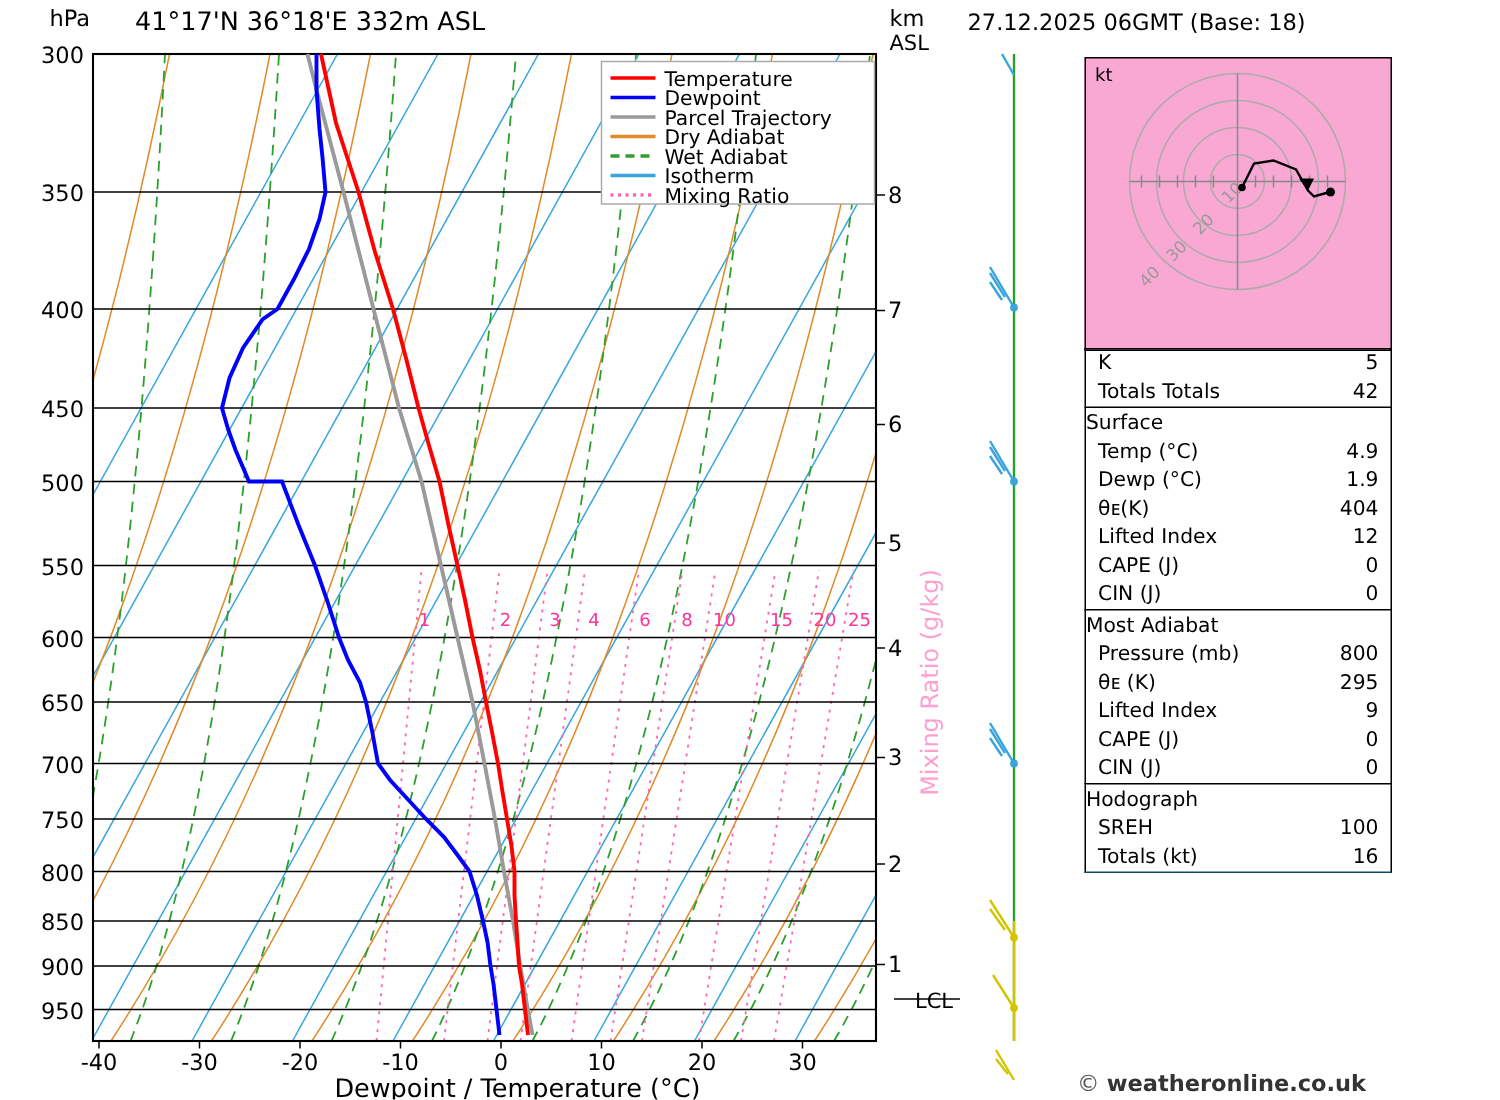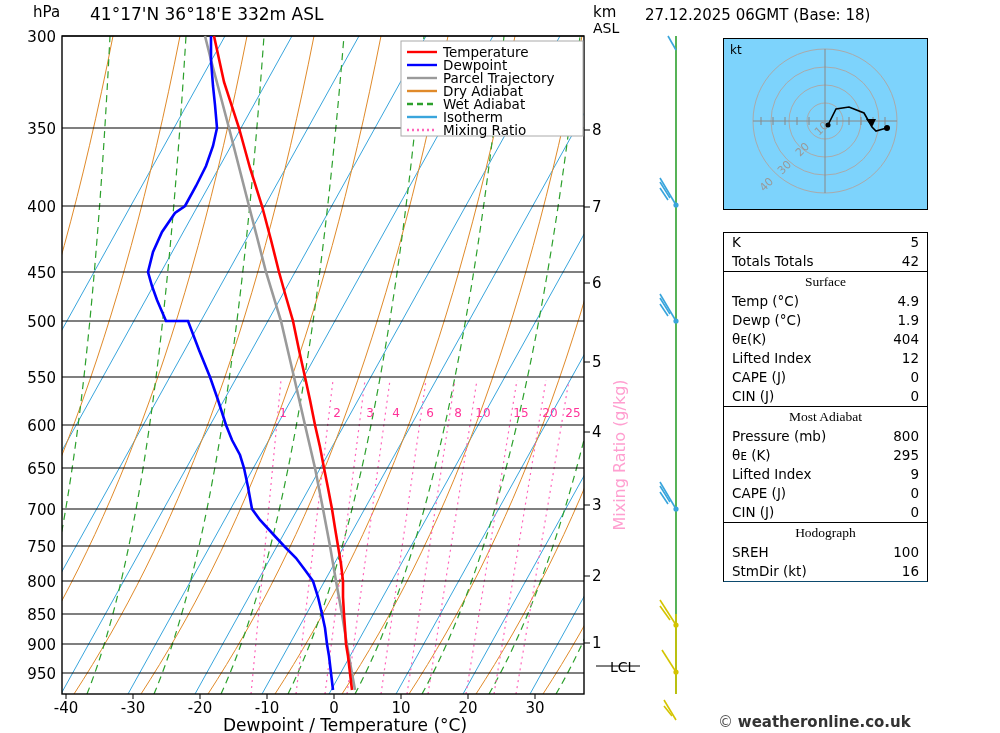--- a/index.html
+++ b/index.html
@@ -8,23 +8,23 @@
   svg{display:block;}
   text{font-family:"DejaVu Sans",sans-serif;}
 
   
   #info-panel{left:723px;top:232px;width:205px;}
   .info-box{border:1px solid #000;border-bottom:none;box-sizing:border-box;}
   .info-box:last-child{border-bottom:1px solid #0c4a6e;}
   .info-row{display:flex;justify-content:space-between;padding:1px 8px 1px 8px;font-size:13.5px;color:#000;line-height:17px;}
   .info-row .k{white-space:nowrap;}
   .info-row .v{white-space:nowrap;}
-  .info-head{text-align:center;font-size:13.5px;line-height:18px;padding:1px 0;font-family:Liberation Serif, serif;}
-
-  #hodo-box{left:723px;top:38px;width:205px;height:172px;border:1px solid #000;box-sizing:border-box;background:#7dd3fc;}
+  .info-head{font-size:13.5px;line-height:18px;padding:1px 0;}
+
+  #hodo-box{left:723px;top:38px;width:205px;height:196px;border:1px solid #000;box-sizing:border-box;background:#f9a8d4;}
   #title-right{left:645px;top:6px;font-size:15px;color:#000;white-space:nowrap;}
   #copyright{left:718px;top:713px;font-size:15px;color:#555;white-space:nowrap;}
   .cmark{font-size:15px;}
 </style>
 </head>
 <body>
 
 <div class="abs" style="left:0;top:0;width:720px;height:733px;">
 <svg width="720" height="733" viewBox="0 0 720 733">
   <defs>
@@ -359,21 +359,21 @@
       </div>
   </div>
 
   <div class="info-box">
     <div class="info-head">Hodograph</div>
     <div class="info-row">
         <span class="k">SREH</span>
         <span class="v">100</span>
       </div>
     <div class="info-row">
-        <span class="k">StmDir (kt)</span>
+        <span class="k">Totals (kt)</span>
         <span class="v">16</span>
       </div>
   </div>
 
 </div>
 
 <div class="abs" id="copyright">
   <span class="cmark">©</span>
   <span style="color:#333;font-weight:bold;">weatheronline.co.uk</span>
 </div>

